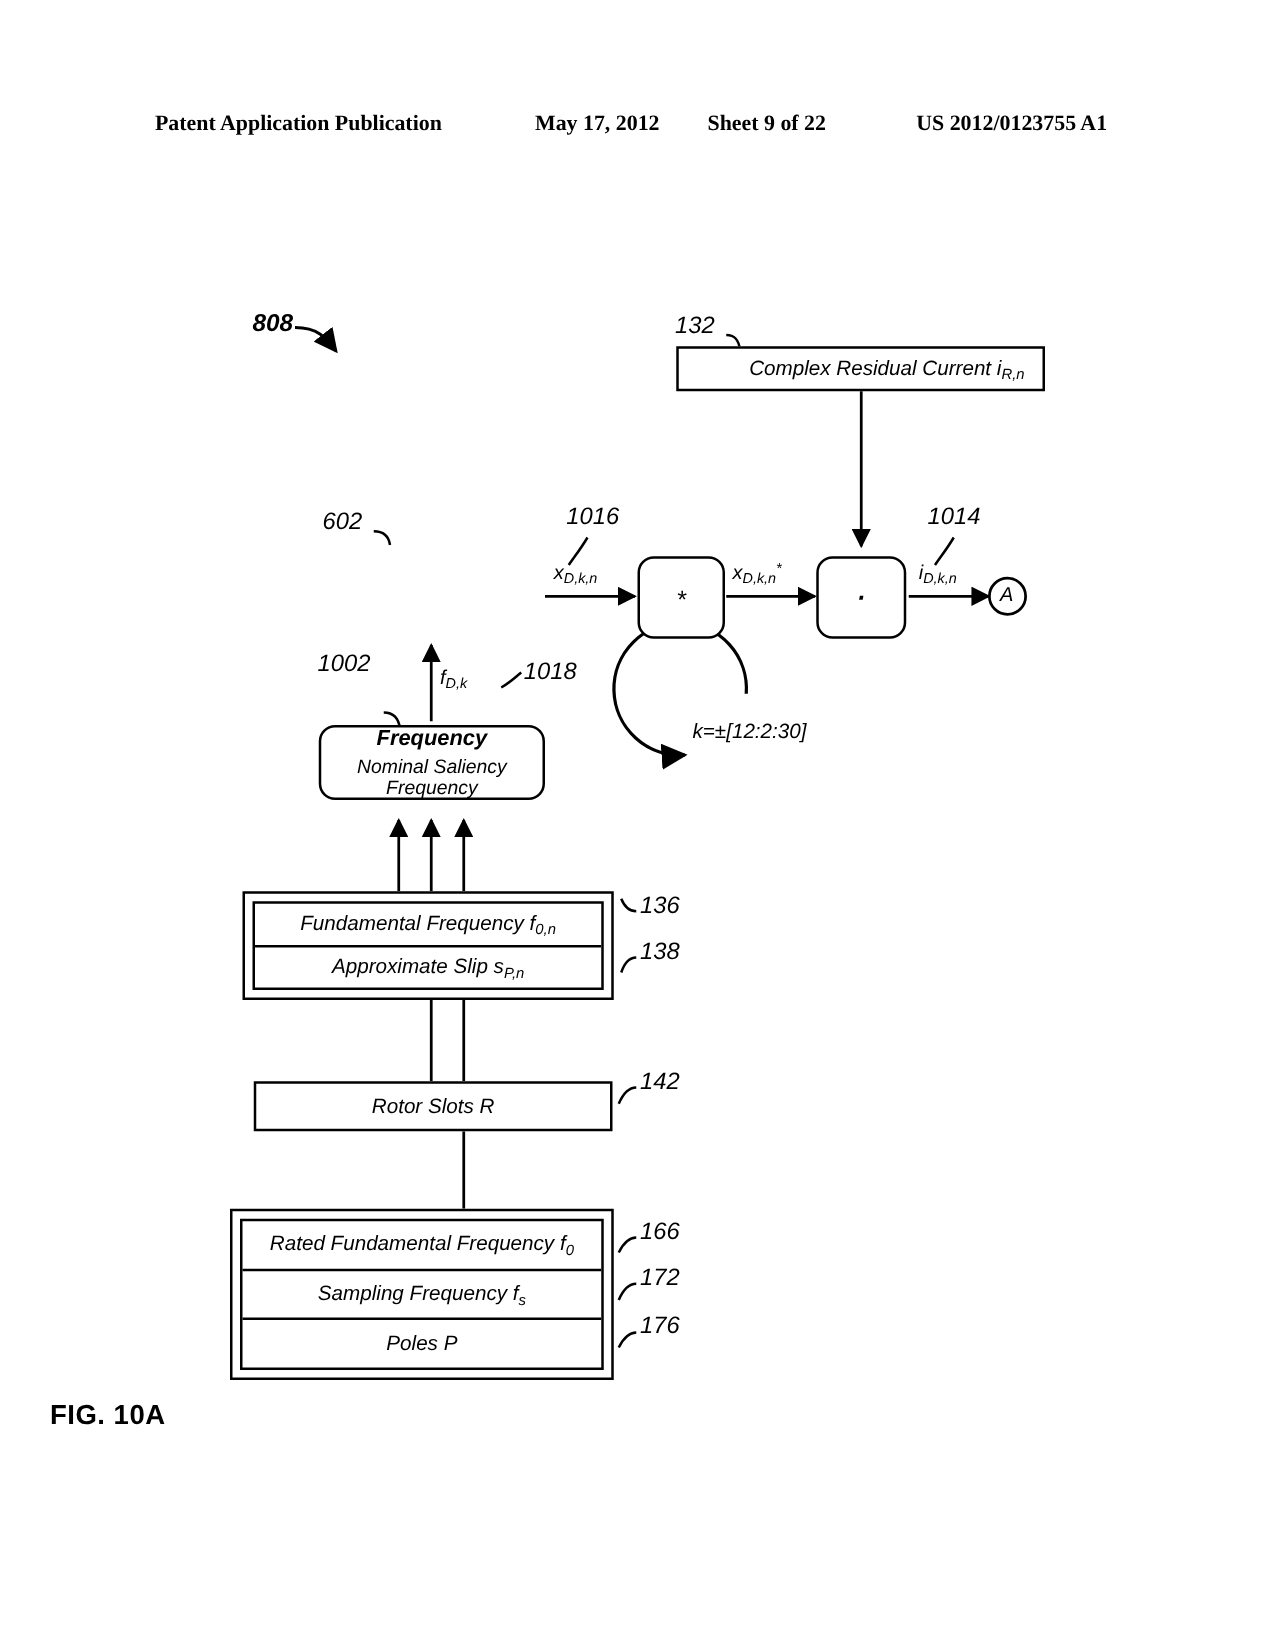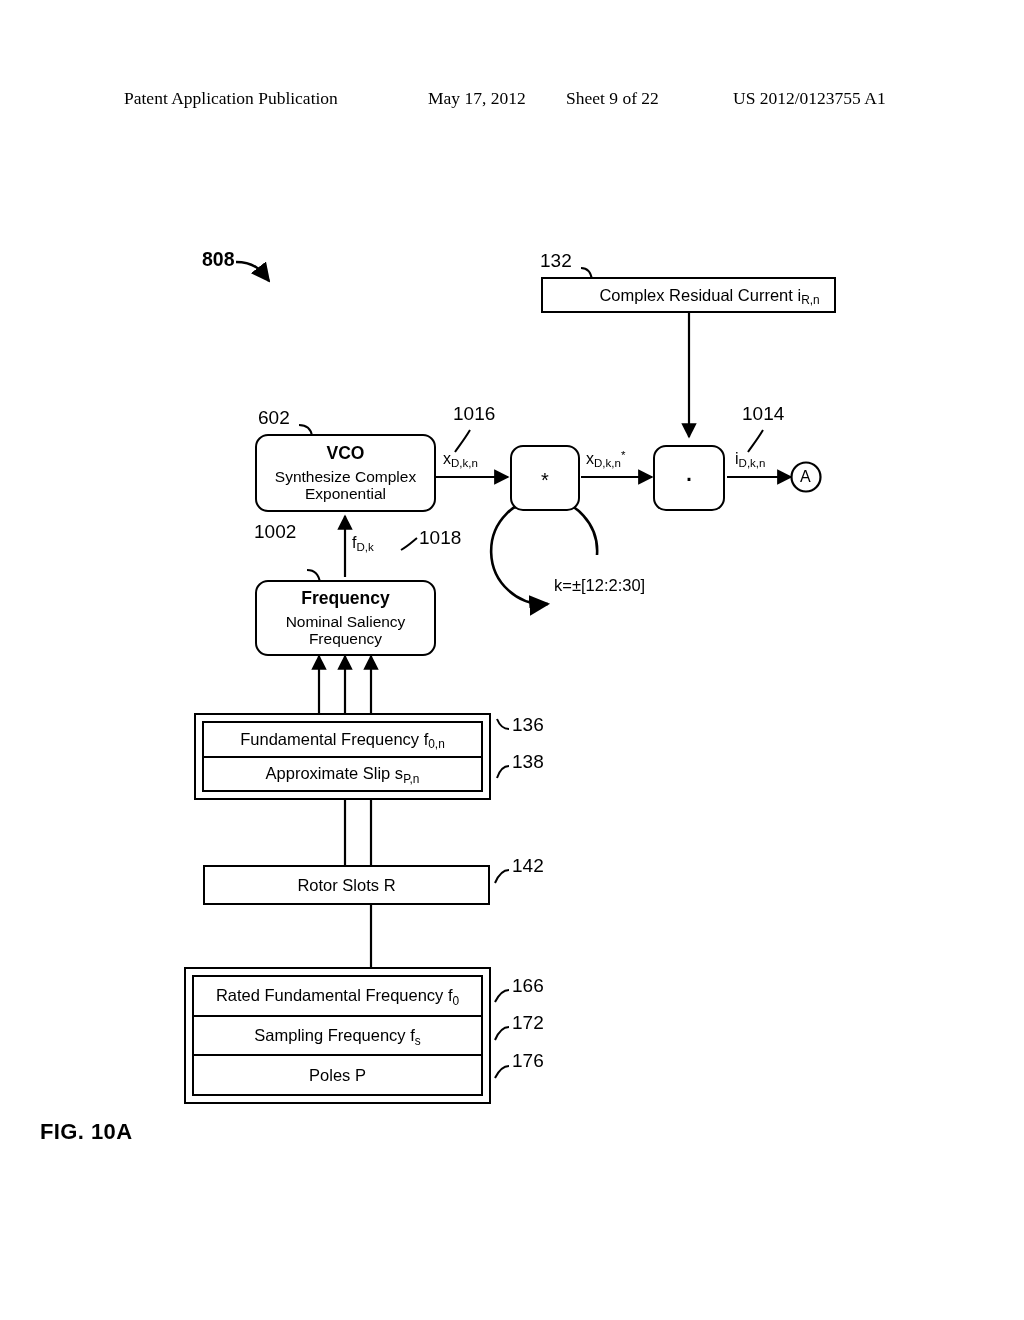--- a/index.html
+++ b/index.html
@@ -17,36 +17,37 @@
   }
 
   
   #page-header {
     position: absolute;
     top: 88px;
     left: 0;
     width: 916px;
     height: 28px;
     font-family: "Liberation Serif", serif;
-    font-weight: normal;
+    font-weight: bold;
     font-size: 17.5px;
     white-space: nowrap;
   }
   #page-header .hdr-pub   { position: absolute; left: 124px;  top: 0; }
   #page-header .hdr-date  { position: absolute; left: 428px;  top: 0; }
   #page-header .hdr-sheet { position: absolute; left: 566px;  top: 0; }
   #page-header .hdr-num   { position: absolute; left: 733px;  top: 0; }
 
   
   #figure {
     position: absolute;
     left: 0;
     top: 0;
     width: 1024px;
     height: 1320px;
+    font-style: italic;
   }
   #figure svg { position: absolute; left: 0; top: 0; }
 
   
   .box {
     position: absolute;
     box-sizing: border-box;
     border: 2.2px solid #000;
     background: #fff;
     display: flex;
@@ -240,25 +241,20 @@
   </svg>
 
   <div class="tag808" style="left:202px; top:248px;">808</div>
 
   <div class="ref" style="left:540px; top:250px;">132</div>
   <div class="plainbox" style="left:541px; top:277px; width:295px; height:36px;padding-left:42px;">
     <span><span>Complex Residual Current i</span><sub>R,n</sub></span>
   </div>
 
   <div class="ref" style="left:258px; top:407px;">602</div>
-  <div class="box rounded" style="left:255px; top:434px; width:181px; height:78px;">
-    <div class="b-title">VCO</div>
-    <div class="b-sub">Synthesize Complex</div>
-    <div class="b-sub">Exponential</div>
-  </div>
 
   <div class="ref" style="left:453px; top:403px;">1016</div>
   <div class="siglabel" style="left:443px; top:450px;"><span>x</span><sub>D,k,n</sub></div>
 
   <div class="opbox" style="left:510px; top:445px; width:70px; height:66px;">
     <span class="glyph-star">*</span>
   </div>
 
   <div class="siglabel" style="left:586px; top:450px;"><span>x</span><sub>D,k,n</sub><sup>*</sup></div>
 
@@ -268,21 +264,21 @@
 
   <div class="ref" style="left:742px; top:403px;">1014</div>
   <div class="siglabel" style="left:735px; top:450px;"><span>i</span><sub>D,k,n</sub></div>
 
   <div class="siglabel" style="left:800px; top:468px; font-size:16px;">A</div>
 
   <div class="siglabel" style="left:352px; top:534px;"><span>f</span><sub>D,k</sub></div>
   <div class="ref" style="left:419px; top:527px;">1018</div>
 
   <div class="ref" style="left:254px; top:521px;">1002</div>
-  <div class="box rounded" style="left:255px; top:580px; width:181px; height:76px;">
+  <div class="box rounded" style="left:255px; top:580px; width:181px; height:60px;">
     <div class="b-title">Frequency</div>
     <div class="b-sub">Nominal Saliency</div>
     <div class="b-sub">Frequency</div>
   </div>
 
   <div class="loop-label" style="left:554px; top:576px;">k=±[12:2:30]</div>
 
   <div class="group" style="left:194px; top:713px; width:297px; height:87px;">
     <div class="inner">
       <div class="row">

